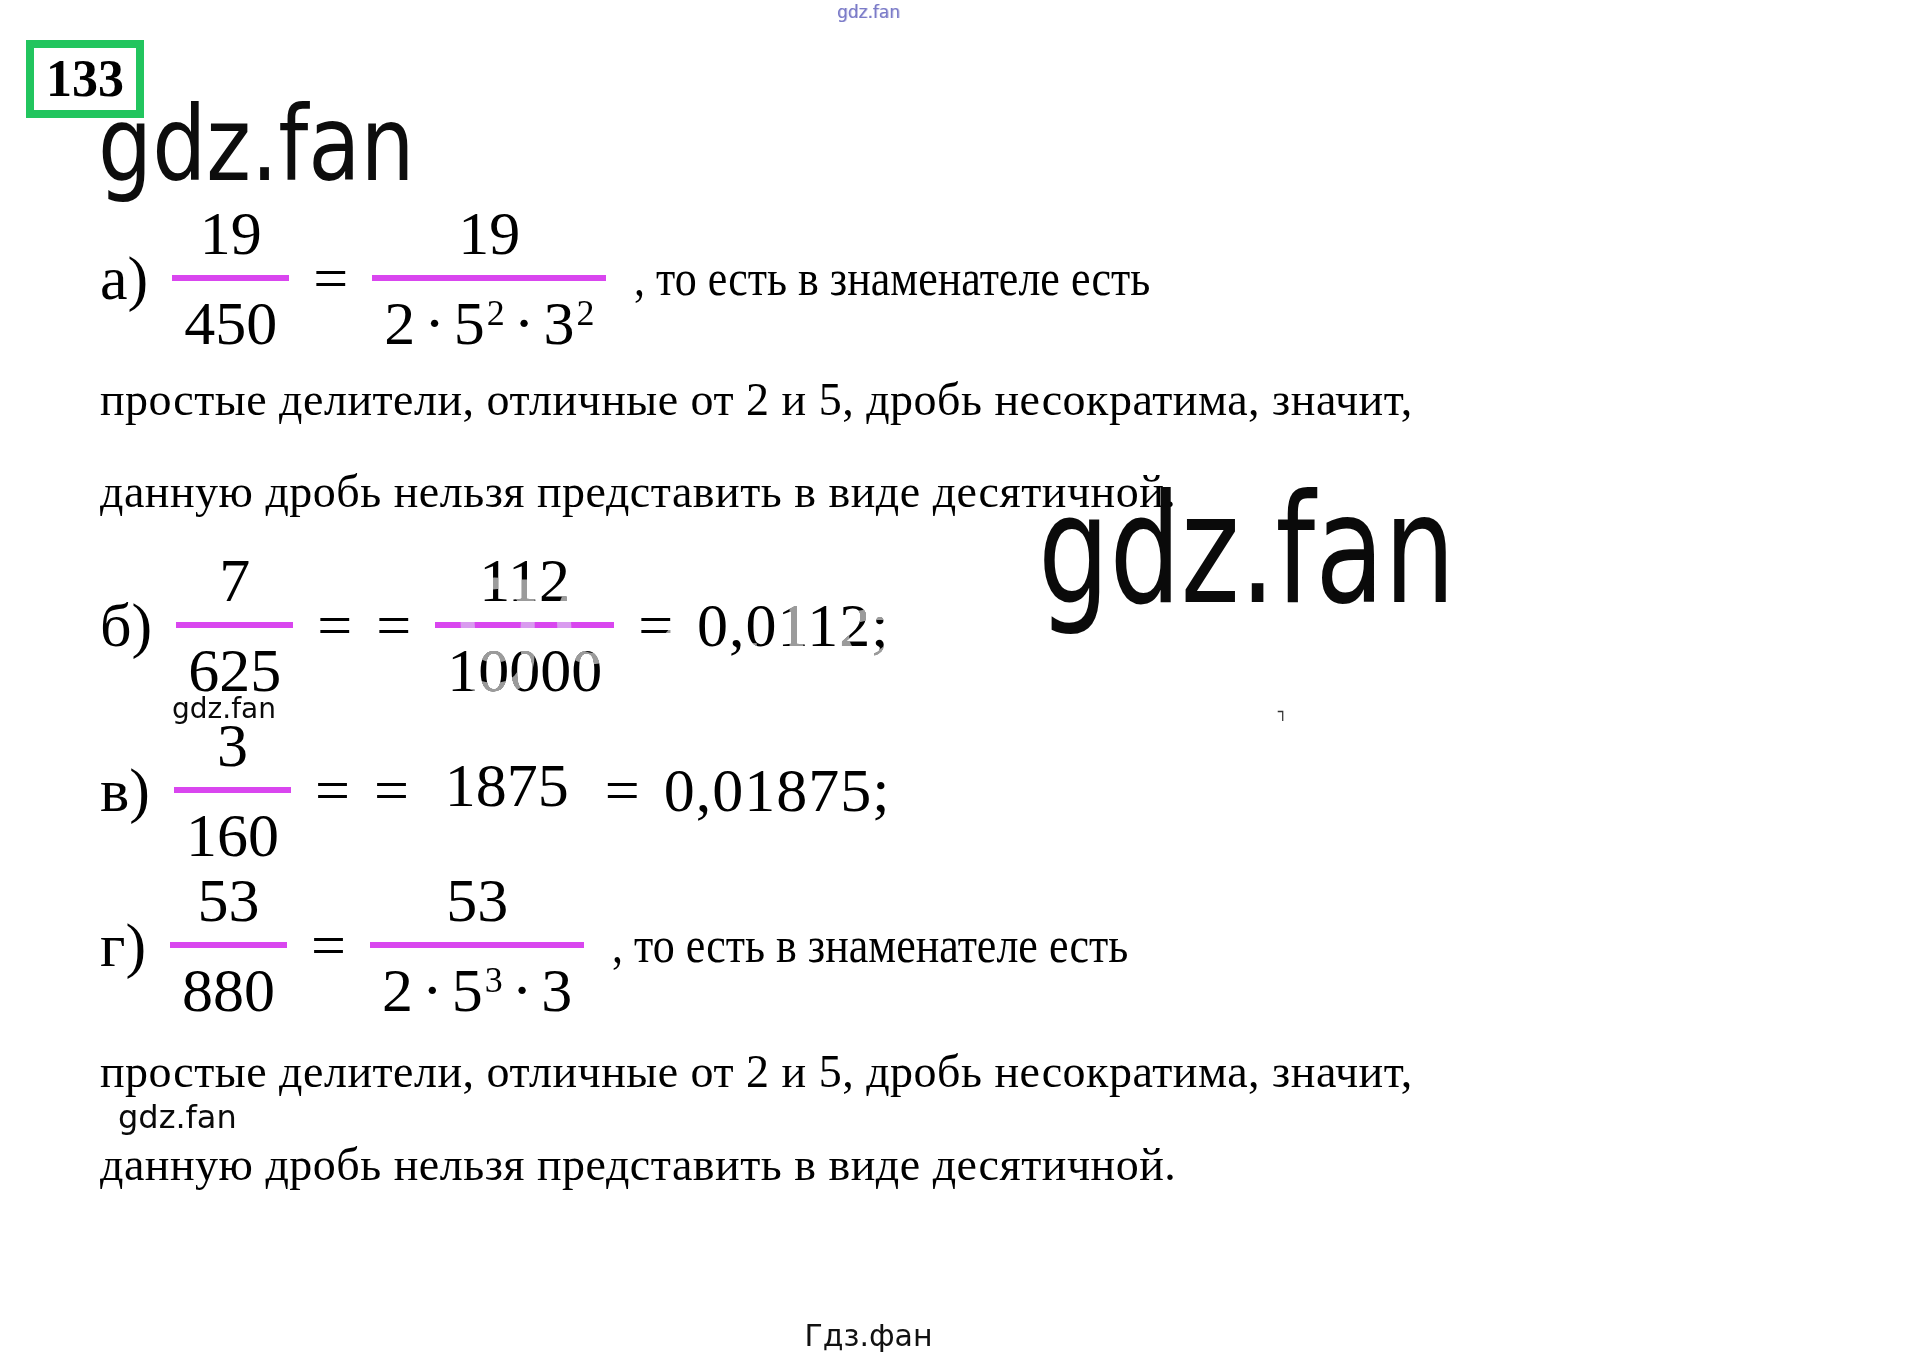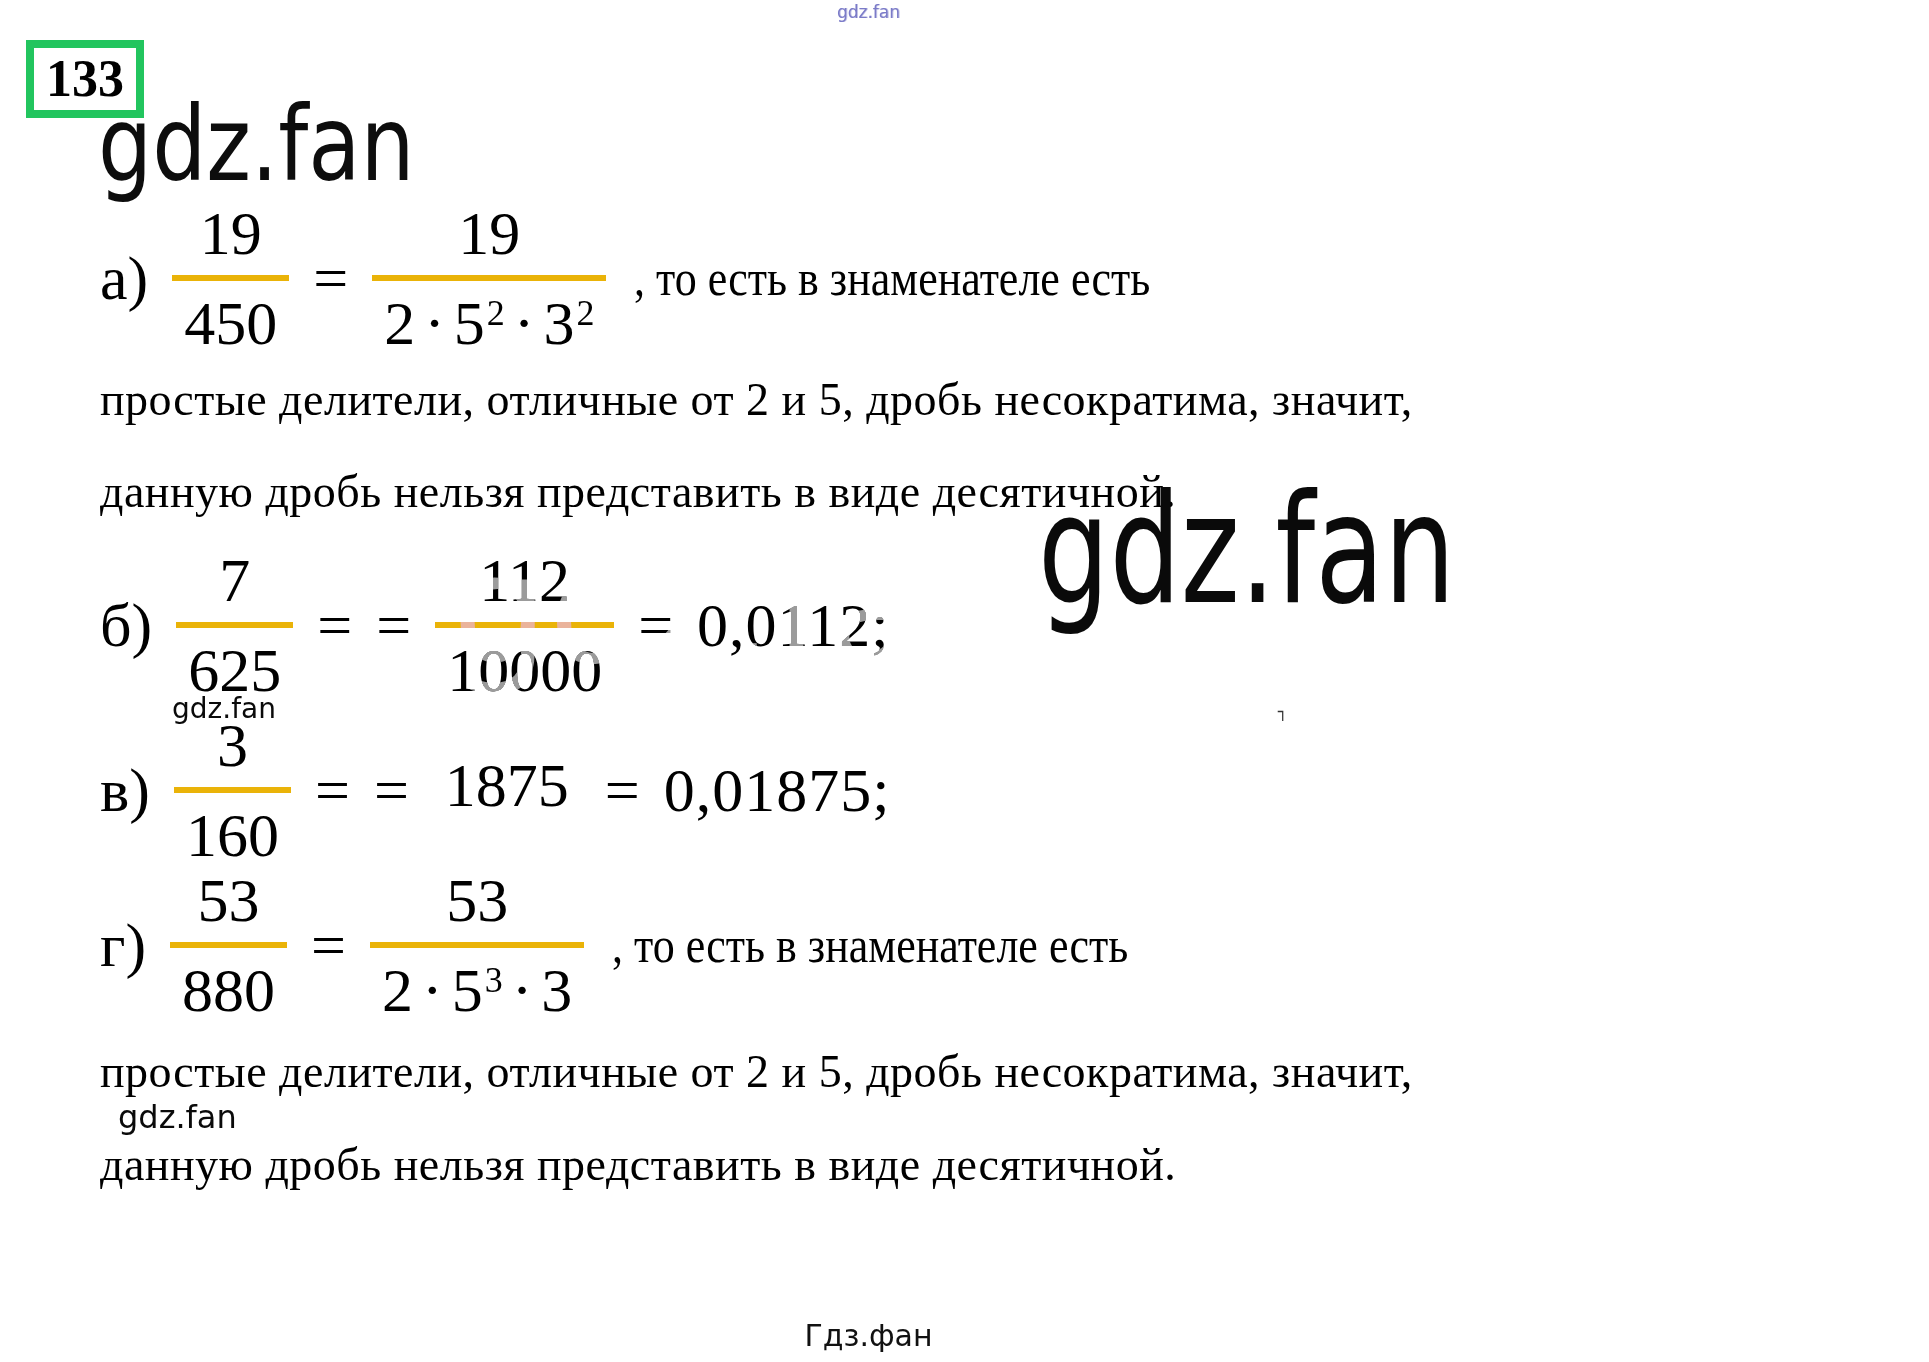--- a/index.html
+++ b/index.html
@@ -29,21 +29,21 @@
     color: #0d0d0d;
   }
   .eqrow {
     position: absolute; left: 100px;
     display: flex; align-items: center; gap: 24px;
     font-size: 62px; line-height: 1; white-space: nowrap;
     transform: translateY(-50%);
   }
   .frac { display: inline-flex; flex-direction: column; align-items: center; }
   .num { padding: 0 12px 11px; line-height: 1; }
-  .den { border-top: 6px solid #eab308; padding: 11px 12px 0; line-height: 1; }
+  .den { border-top: 6px solid #d946ef; padding: 11px 12px 0; line-height: 1; }
   .sup { font-size: 0.58em; position: relative; top: -0.52em; margin-left: 2px; }
   .dot { margin: 0 9px; }
   .tail { font-size: 50px; transform: scaleX(0.88); transform-origin: left center; margin-left: 4px; }
   .result { letter-spacing: 1px; }
   .textline {
     position: absolute; left: 100px; font-size: 46px; line-height: 1;
     white-space: nowrap; transform: translateY(-50%); letter-spacing: 0.5px;
   }
   .inline-wm { position: absolute; font-family: "DejaVu Sans", sans-serif; color: #0a0a0a; }
   .inline-wm.b   { left: 172px; top: 692px; font-size: 28px; }

